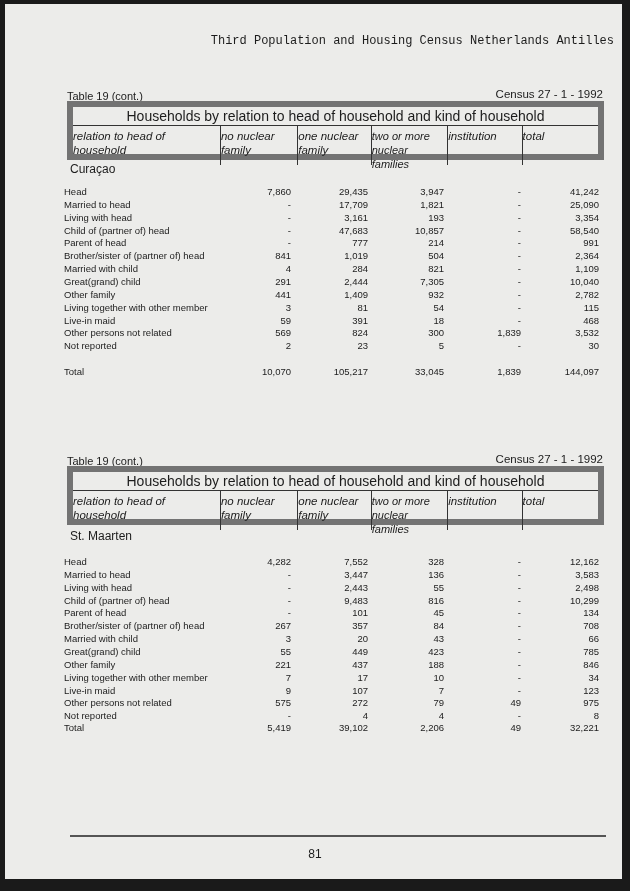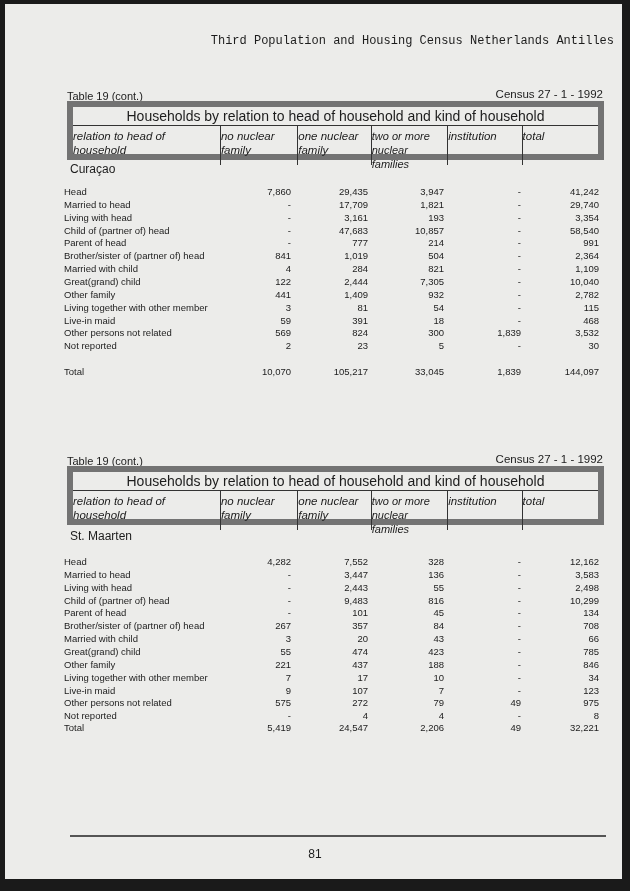--- a/index.html
+++ b/index.html
@@ -69,21 +69,21 @@
       <span class="c-num c3">3,947</span>
       <span class="c-num c4">-</span>
       <span class="c-num c5">41,242</span>
     </div>
     <div class="row" style="top: 199px;">
       <span class="c-label">Married to head</span>
       <span class="c-num c1">-</span>
       <span class="c-num c2">17,709</span>
       <span class="c-num c3">1,821</span>
       <span class="c-num c4">-</span>
-      <span class="c-num c5">29,740</span>
+      <span class="c-num c5">25,090</span>
     </div>
     <div class="row" style="top: 212px;">
       <span class="c-label">Living with head</span>
       <span class="c-num c1">-</span>
       <span class="c-num c2">3,161</span>
       <span class="c-num c3">193</span>
       <span class="c-num c4">-</span>
       <span class="c-num c5">3,354</span>
     </div>
     <div class="row" style="top: 225px;">
@@ -113,21 +113,21 @@
     <div class="row" style="top: 263px;">
       <span class="c-label">Married with child</span>
       <span class="c-num c1">4</span>
       <span class="c-num c2">284</span>
       <span class="c-num c3">821</span>
       <span class="c-num c4">-</span>
       <span class="c-num c5">1,109</span>
     </div>
     <div class="row" style="top: 276px;">
       <span class="c-label">Great(grand) child</span>
-      <span class="c-num c1">122</span>
+      <span class="c-num c1">291</span>
       <span class="c-num c2">2,444</span>
       <span class="c-num c3">7,305</span>
       <span class="c-num c4">-</span>
       <span class="c-num c5">10,040</span>
     </div>
     <div class="row" style="top: 289px;">
       <span class="c-label">Other family</span>
       <span class="c-num c1">441</span>
       <span class="c-num c2">1,409</span>
       <span class="c-num c3">932</span>
@@ -240,21 +240,21 @@
       <span class="c-label">Married with child</span>
       <span class="c-num c1">3</span>
       <span class="c-num c2">20</span>
       <span class="c-num c3">43</span>
       <span class="c-num c4">-</span>
       <span class="c-num c5">66</span>
     </div>
     <div class="row" style="top: 646px;">
       <span class="c-label">Great(grand) child</span>
       <span class="c-num c1">55</span>
-      <span class="c-num c2">474</span>
+      <span class="c-num c2">449</span>
       <span class="c-num c3">423</span>
       <span class="c-num c4">-</span>
       <span class="c-num c5">785</span>
     </div>
     <div class="row" style="top: 659px;">
       <span class="c-label">Other family</span>
       <span class="c-num c1">221</span>
       <span class="c-num c2">437</span>
       <span class="c-num c3">188</span>
       <span class="c-num c4">-</span>
@@ -288,21 +288,21 @@
       <span class="c-label">Not reported</span>
       <span class="c-num c1">-</span>
       <span class="c-num c2">4</span>
       <span class="c-num c3">4</span>
       <span class="c-num c4">-</span>
       <span class="c-num c5">8</span>
     </div>
     <div class="row" style="top: 722px;">
       <span class="c-label">Total</span>
       <span class="c-num c1">5,419</span>
-      <span class="c-num c2">24,547</span>
+      <span class="c-num c2">39,102</span>
       <span class="c-num c3">2,206</span>
       <span class="c-num c4">49</span>
       <span class="c-num c5">32,221</span>
     </div>
   </div>
 
 <div class="abs rule"></div>
 <div class="abs pageno">81</div>
 
 </body></html>

